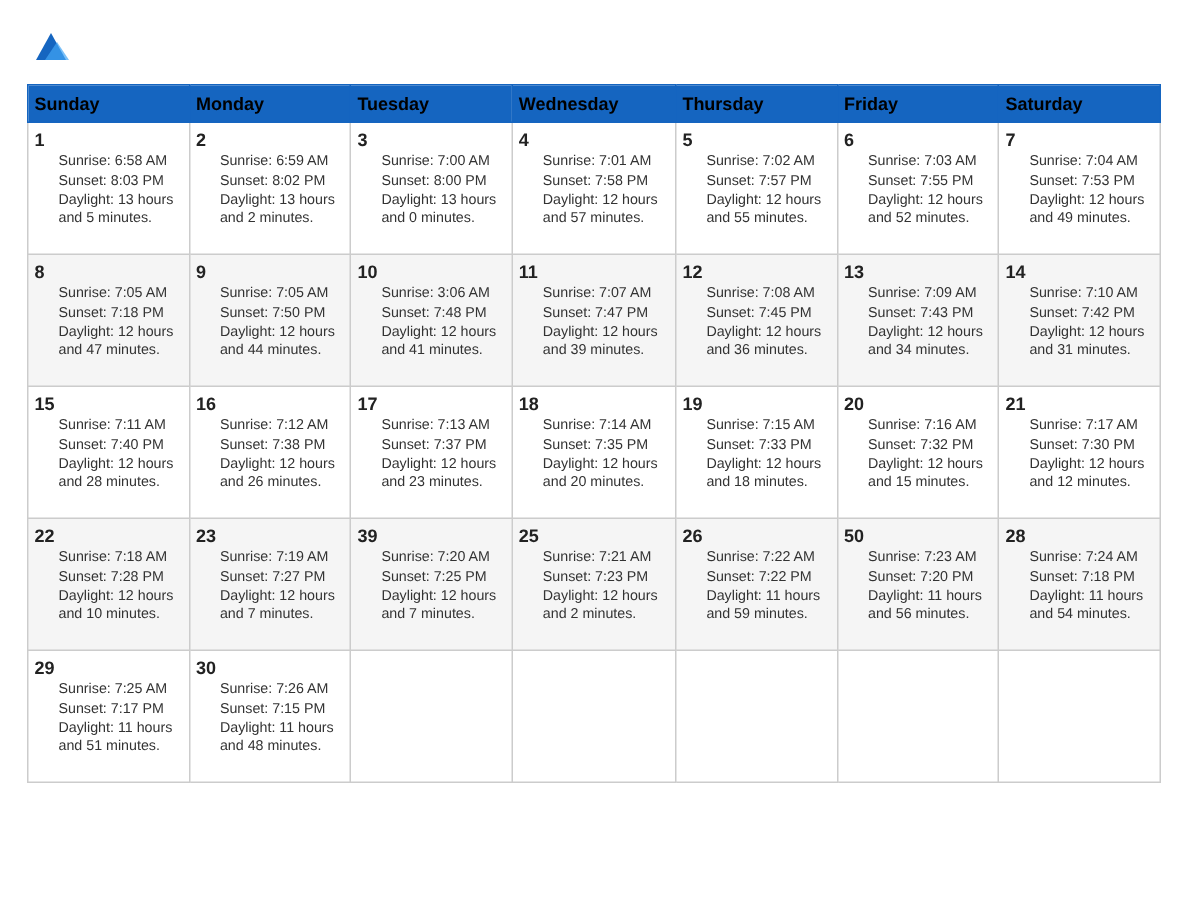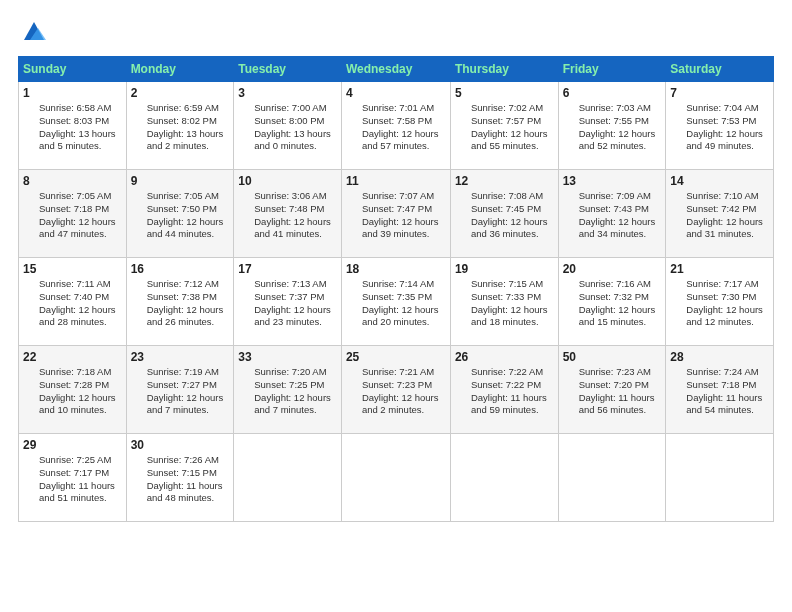--- a/index.html
+++ b/index.html
@@ -49,21 +49,21 @@
       font-size: 14px;
       color: #444;
     }
     .calendar {
       width: 100%;
       border-collapse: collapse;
       font-size: 10.5px;
     }
     .calendar thead tr th {
       background: #1565c0;
-      color: #86efac;
+      color: #000000;
       font-weight: bold;
       font-size: 12px;
       padding: 5px 4px;
       text-align: left;
       border: 1px solid #1565c0;
     }
     .calendar tbody tr td {
       border: 1px solid #ccc;
       vertical-align: top;
       padding: 4px 4px 3px 4px;
@@ -315,21 +315,21 @@
         </td>
           <td>
           <span class="day-num">23</span>
           <div class="day-info">
             <span>Sunrise: 7:19 AM</span><br>
             <span>Sunset: 7:27 PM</span><br>
             <span>Daylight: 12 hours and 7 minutes.</span>
           </div>
         </td>
           <td>
-          <span class="day-num">33</span>
+          <span class="day-num">39</span>
           <div class="day-info">
             <span>Sunrise: 7:20 AM</span><br>
             <span>Sunset: 7:25 PM</span><br>
             <span>Daylight: 12 hours and 7 minutes.</span>
           </div>
         </td>
           <td>
           <span class="day-num">25</span>
           <div class="day-info">
             <span>Sunrise: 7:21 AM</span><br>

